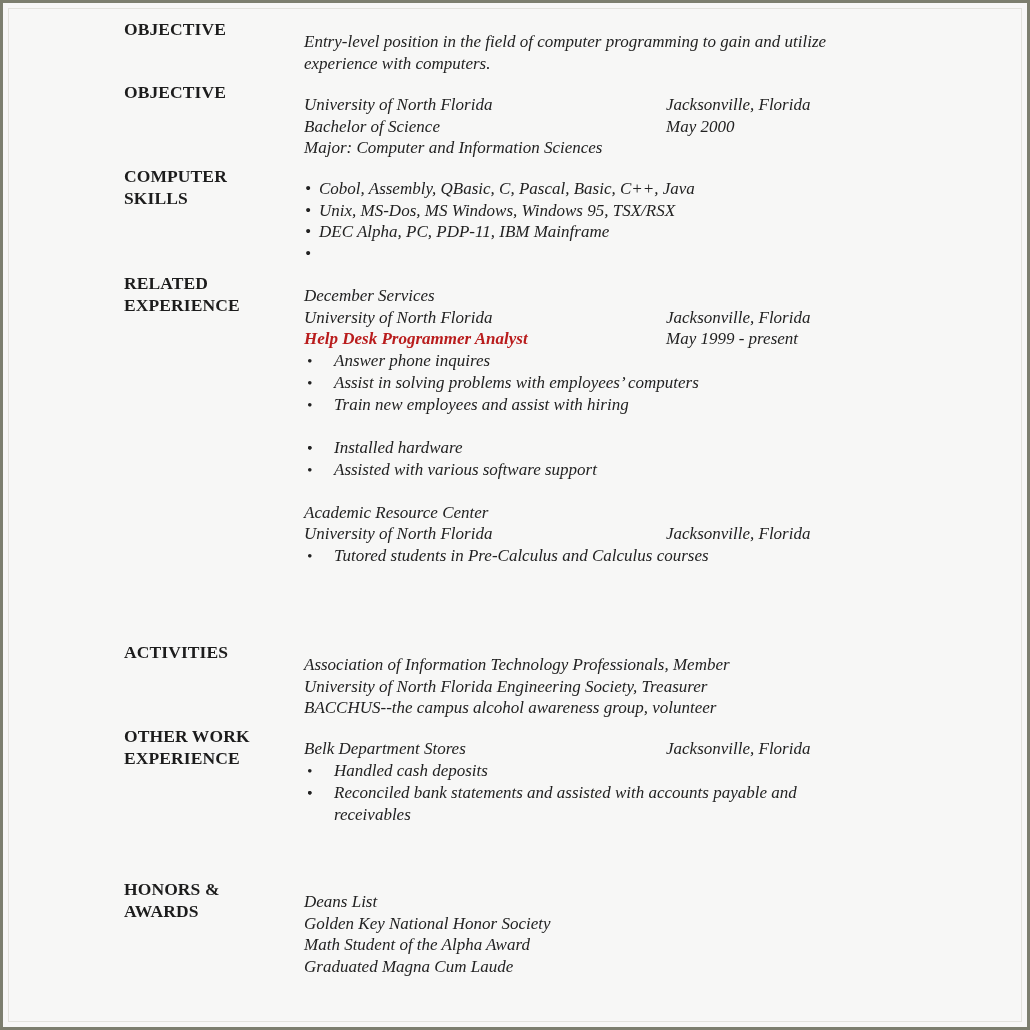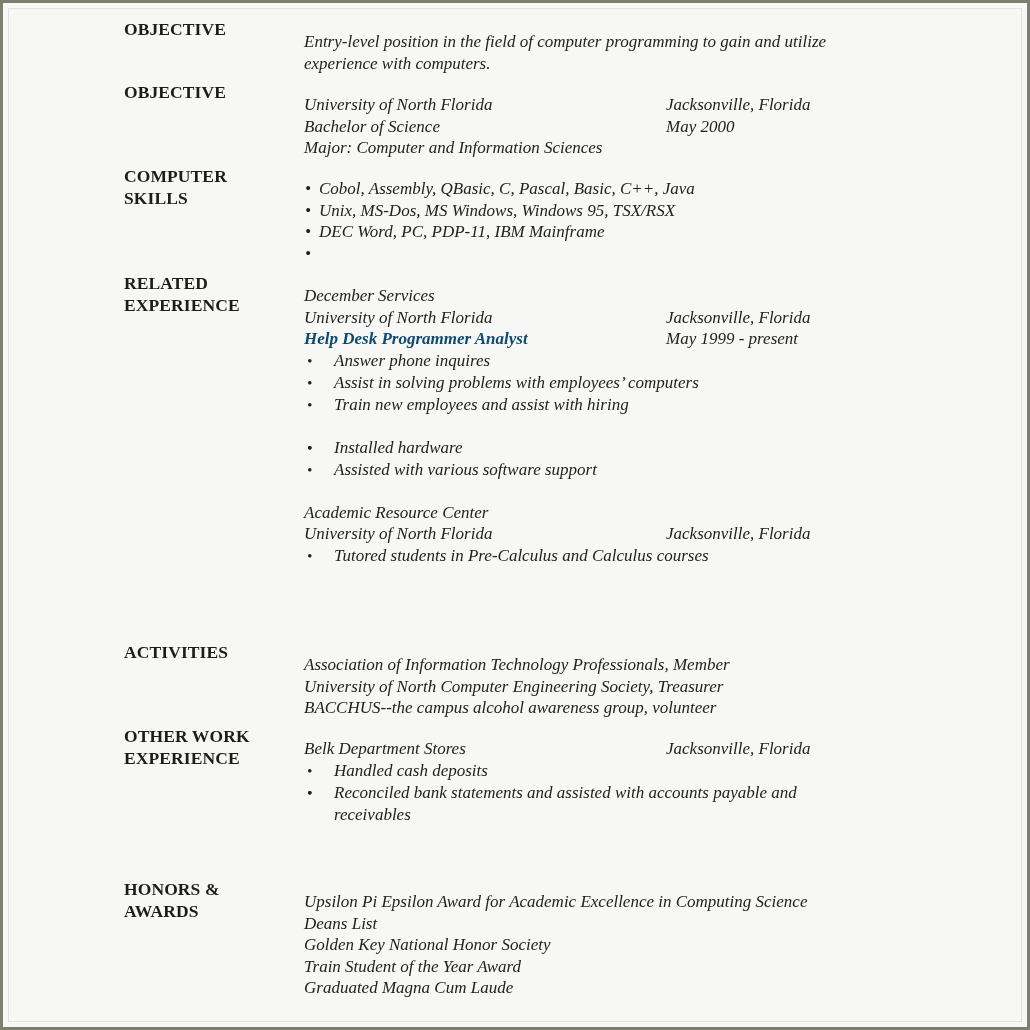--- a/index.html
+++ b/index.html
@@ -61,21 +61,21 @@
     .line {
       position: relative;
       height: 21.5px;
       white-space: nowrap;
     }
     .line .right {
       position: absolute;
       left: 362px;
       top: 0;
     }
-    .bold { font-weight: bold; color: #0c4a6e; }
+    .bold { font-weight: bold; color: #b91c1c; }
     .skill-item {
       position: relative;
       height: 21.5px;
       padding-left: 15px;
       white-space: nowrap;
     }
     .skill-item .dot {
       position: absolute;
       left: 1px;
       top: 0;
@@ -139,21 +139,21 @@
       <div class="skill-item">
         <span class="dot">•</span>
         <span>Cobol, Assembly, QBasic, C, Pascal, Basic, C++, Java</span>
       </div>
       <div class="skill-item">
         <span class="dot">•</span>
         <span>Unix, MS-Dos, MS Windows, Windows 95, TSX/RSX</span>
       </div>
       <div class="skill-item">
         <span class="dot">•</span>
-        <span>DEC Word, PC, PDP-11, IBM Mainframe</span>
+        <span>DEC Alpha, PC, PDP-11, IBM Mainframe</span>
       </div>
       <div class="skill-item">
         <span class="dot">•</span>
       </div>
     </div>
   </div>
 
   <div class="section" style="top:273px;">
     <div class="heading">
       <span>RELATED</span>
@@ -214,21 +214,21 @@
       </div>
     </div>
   </div>
 
   <div class="section" style="top:642px;">
     <div class="heading">
       <span>ACTIVITIES</span>
     </div>
     <div class="content">
       <div class="line">Association of Information Technology Professionals, Member</div>
-      <div class="line">University of North Computer Engineering Society, Treasurer</div>
+      <div class="line">University of North Florida Engineering Society, Treasurer</div>
       <div class="line">BACCHUS--the campus alcohol awareness group, volunteer</div>
     </div>
   </div>
 
   <div class="section" style="top:726px;">
     <div class="heading">
       <span>OTHER WORK</span>
       <span>EXPERIENCE</span>
     </div>
     <div class="content">
@@ -249,21 +249,20 @@
       </div>
     </div>
   </div>
 
   <div class="section" style="top:879px;">
     <div class="heading">
       <span>HONORS &amp;</span>
       <span>AWARDS</span>
     </div>
     <div class="content">
-      <div class="line">Upsilon Pi Epsilon Award for Academic Excellence in Computing Science</div>
       <div class="line">Deans List</div>
       <div class="line">Golden Key National Honor Society</div>
-      <div class="line">Train Student of the Year Award</div>
+      <div class="line">Math Student of the Alpha Award</div>
       <div class="line">Graduated Magna Cum Laude</div>
     </div>
   </div>
 
 </div>
 
 </body></html>

